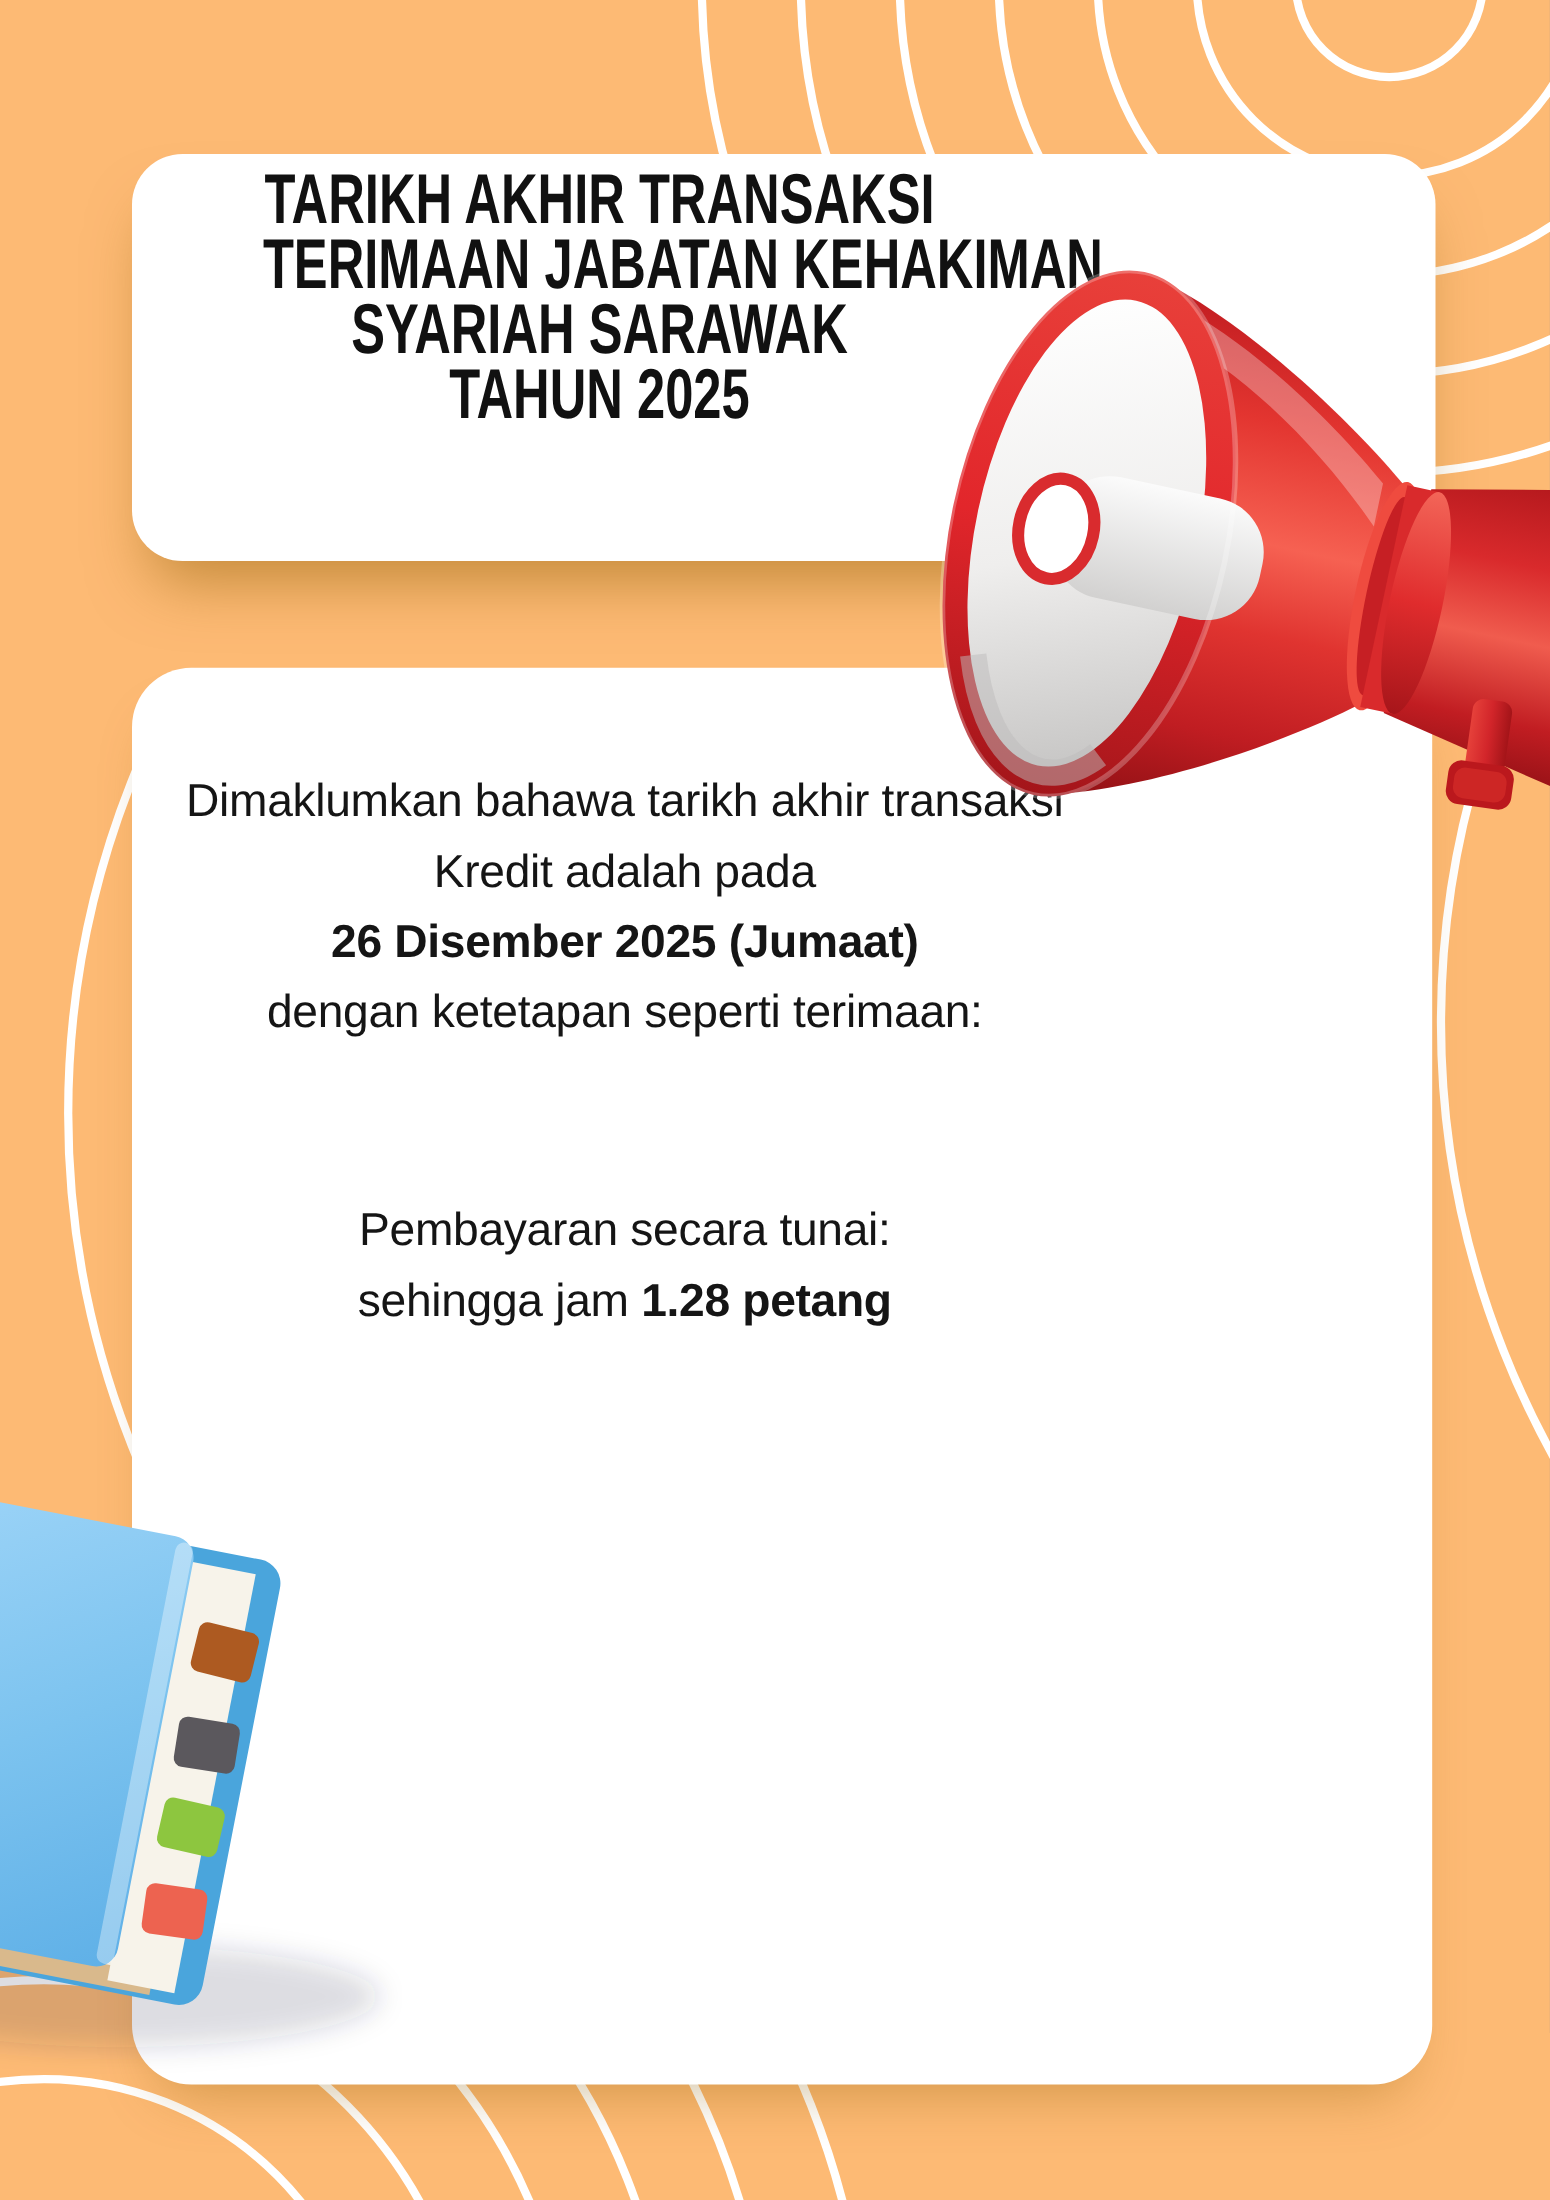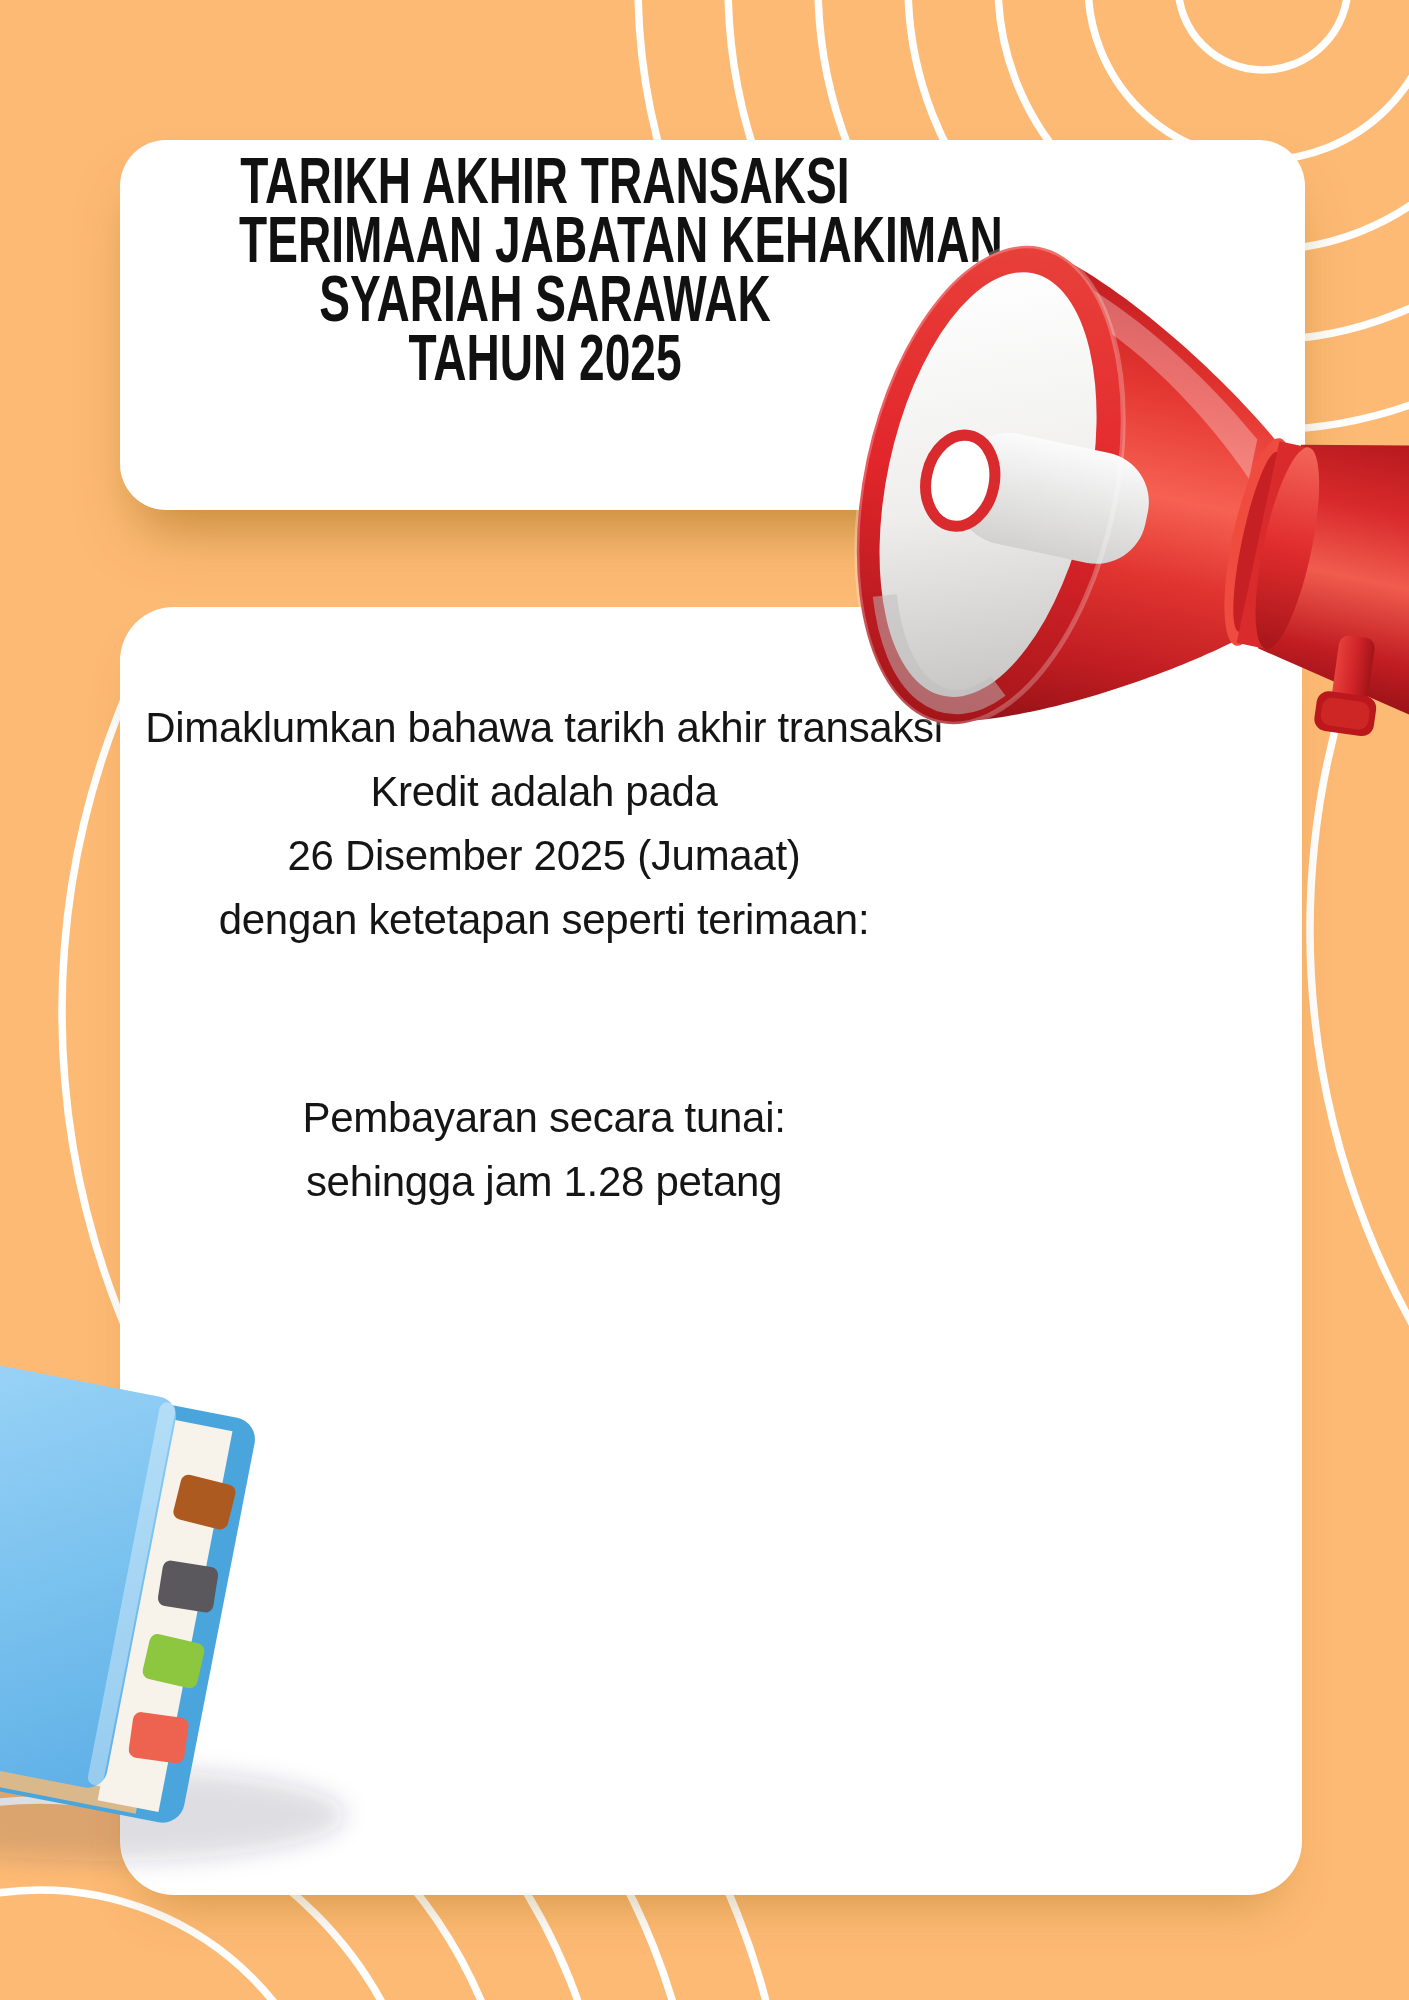--- a/index.html
+++ b/index.html
@@ -35,31 +35,31 @@
     color:#111111;
     font-weight:700;
     font-size:64px;
     line-height:59px;
     letter-spacing:0px;
     transform:scaleX(0.72);
     transform-origin:50% 0;
     white-space:nowrap;
   }
   #body-block{
-    position:absolute;left:104px;top:696px;width:880px;
+    position:absolute;left:128px;top:696px;width:880px;
     z-index:1;
     text-align:center;
     color:#151515;
     font-size:42px;
     line-height:64px;
     letter-spacing:-0.3px;
   }
   .para{margin:0 0 134px 0;}
   .para:last-child{margin-bottom:0;}
-  .b{font-weight:400;}
+  .b{font-weight:700;}
   #fg-art{z-index:2;pointer-events:none;}
 </style>
 </head>
 <body>
 
 <div id="poster">
 
   <svg id="bg-lines" class="layer" viewBox="0 0 1409 2000" xmlns="http://www.w3.org/2000/svg">
     <g fill="none" stroke="#ffffff" stroke-width="7.5">
 

